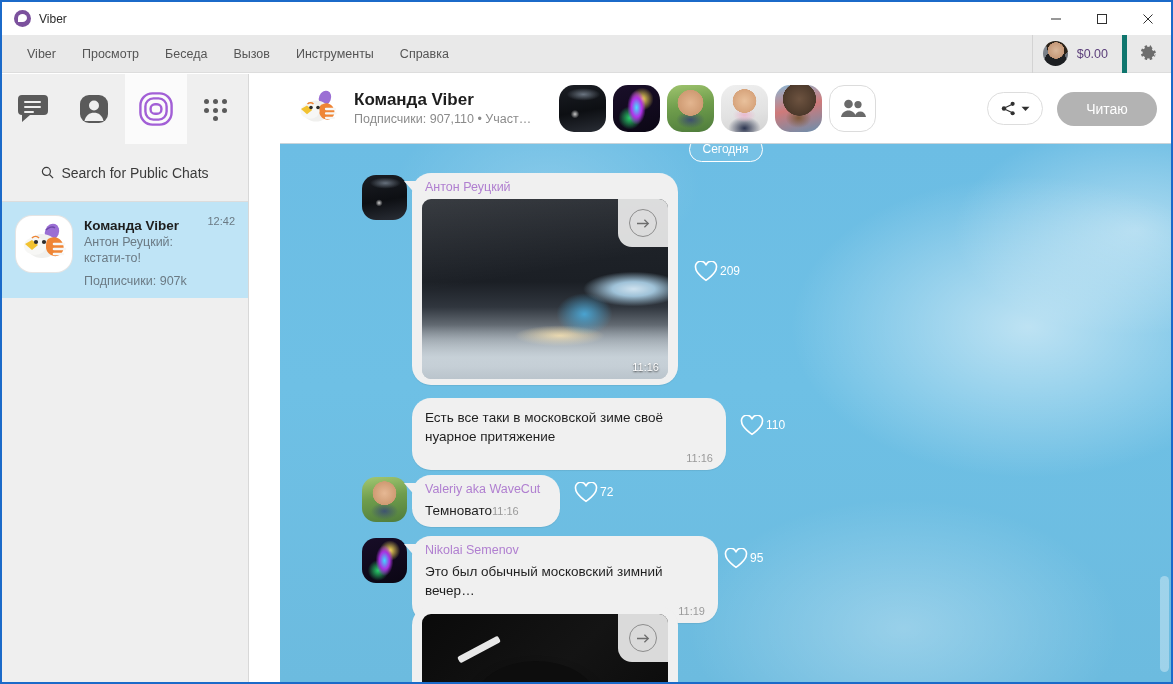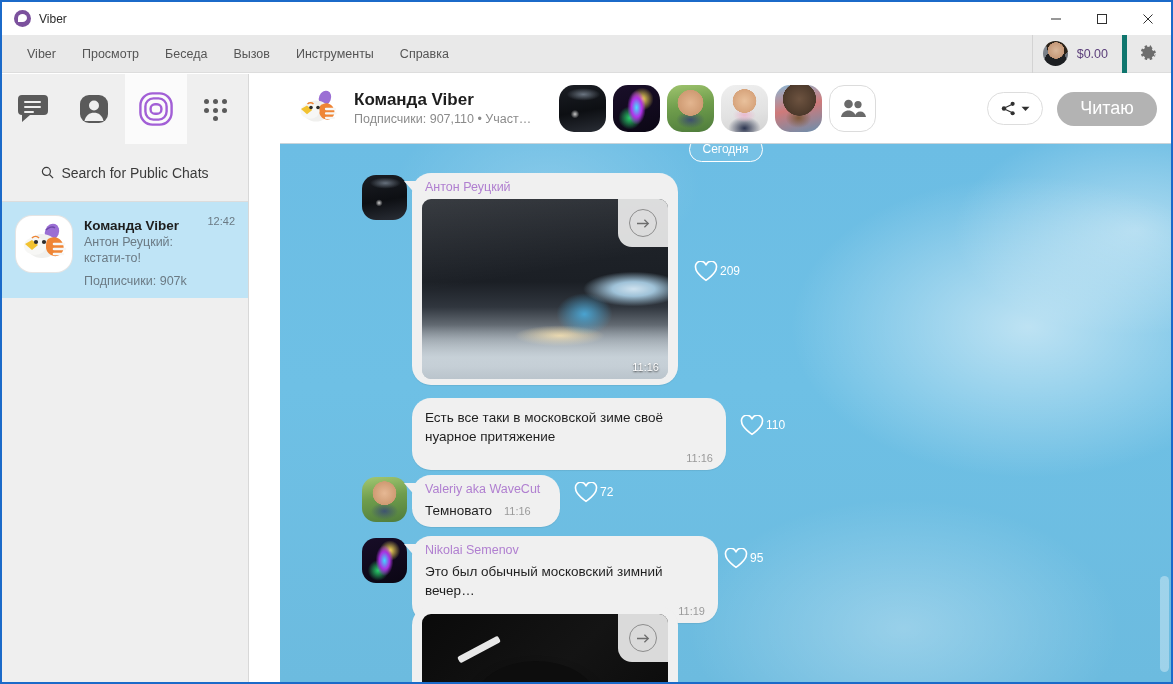--- a/index.html
+++ b/index.html
@@ -156,21 +156,21 @@
     display: flex; align-items: center; justify-content: center;
   }
 
   .ch-actions { margin-left: auto; display: flex; align-items: center; gap: 14px; }
   .share-btn {
     width: 56px; height: 33px; border: 1px solid #dddddd; border-radius: 17px;
     background: #ffffff; display: flex; align-items: center; justify-content: center; gap: 5px;
   }
   .follow-btn {
     min-width: 100px; height: 34px; border-radius: 17px; background: #b3b3b3;
-    color: #ffffff; font-size: 18px; display: flex; align-items: center;
+    color: #ffffff; font-size: 14px; display: flex; align-items: center;
     justify-content: center; padding: 0 20px;
   }
 
   
   .chat-area {
     position: absolute; top: 142px; left: 278px; right: 0; bottom: 0;
     overflow: hidden;
     background:
       radial-gradient(ellipse 330px 210px at 84% 34%, rgba(255,255,255,.55) 0%, rgba(255,255,255,0) 72%),
       radial-gradient(ellipse 260px 150px at 96% 16%, rgba(255,255,255,.45) 0%, rgba(255,255,255,0) 70%),
@@ -527,21 +527,21 @@
     </div>
 
     <div style="position:absolute; left:132px; top:331px;">
       <div class="m-avatar" style="left:-50px; top:2px; background:
           radial-gradient(circle at 50% 36%, #e6b894 0%, #cf9b73 32%, rgba(0,0,0,0) 33%),
           radial-gradient(ellipse 19px 12px at 50% 76%, #3f5470 0%, rgba(0,0,0,0) 72%),
           linear-gradient(170deg, #a3c873 0%, #6f9d4c 45%, #4f7c3c 100%);"></div>
       <div style="display:flex; align-items:flex-start; gap:14px;">
         <div class="bubble tail" style="min-width:148px; padding:0 0 6px 0;">
           <div class="sender">Valeriy aka WaveCut</div>
-          <div style="display:flex; align-items:baseline; gap:12px; padding:0 13px 1px 13px;">
+          <div style="display:flex; align-items:baseline; padding:0 13px 1px 13px;">
             <span class="msg-text">Темновато</span>
             <span class="msg-time">11:16</span>
           </div>
         </div>
         <div class="likes" style="margin-top:7px;">
           <svg width="24" height="21" viewBox="0 0 24 21">
             <path d="M12 19.3S1.6 12.6 1.6 6.6A5.1 5.1 0 0112 4.4 5.1 5.1 0 0122.4 6.6c0 6-10.4 12.7-10.4 12.7z" fill="none" stroke="#ffffff" stroke-width="1.6"></path>
           </svg>
           <span class="like-count">72</span>
         </div>

